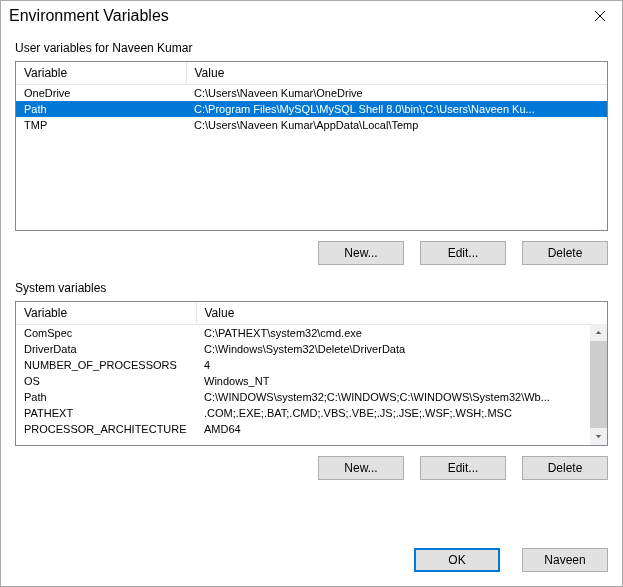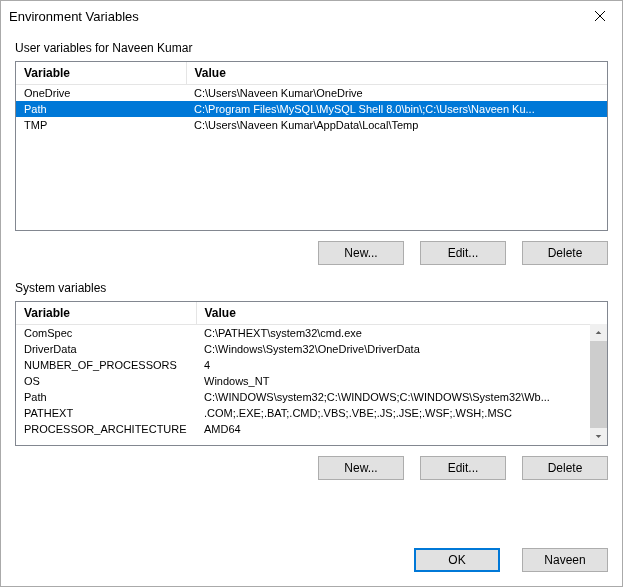--- a/index.html
+++ b/index.html
@@ -1,29 +1,29 @@
 <!DOCTYPE html>
 <html><head>
 <meta charset="utf-8">
 <style>
   * { box-sizing: border-box; font-family: "Segoe UI", Tahoma, sans-serif; }
   body { margin: 0; background: #fff; width: 623px; height: 587px; overflow: hidden; }
   .window { width: 623px; height: 587px; border: 1px solid #aaa; display: flex; flex-direction: column; background: #fff; }
   .titlebar { height: 30px; display: flex; align-items: center; justify-content: space-between; padding-left: 8px; }
-  .titlebar-title { font-size: 13px; color: #000; }
+  .titlebar-title { font-size: 16px; color: #000; }
   .titlebar-close { width: 45px; height: 30px; display: flex; align-items: center; justify-content: center; cursor: pointer; }
   .titlebar-close svg { width: 10px; height: 10px; }
   .content { flex: 1; padding: 10px 14px 14px 14px; display: flex; flex-direction: column; gap: 16px; }
   .group { }
   .group-label { font-size: 12px; color: #000; margin-bottom: 6px; display: block; }
   .table-wrap { border: 1px solid #828790; background: #fff; position: relative; }
   .table-wrap.user { height: 170px; }
   .table-wrap.sys { height: 145px; }
   table { width: 100%; border-collapse: collapse; table-layout: fixed; }
-  thead th { text-align: left; font-weight: bold; font-size: 12px; padding: 4px 8px; background: #fff; border-bottom: 1px solid #e5e5e5; border-right: 1px solid #e5e5e5; color: #000; }
+  thead th { text-align: left; font-weight: normal; font-size: 12px; padding: 4px 8px; background: #fff; border-bottom: 1px solid #e5e5e5; border-right: 1px solid #e5e5e5; color: #000; }
   thead th:last-child { border-right: none; }
   tbody td { font-size: 11px; padding: 2px 8px; color: #000; white-space: nowrap; overflow: hidden; text-overflow: ellipsis; }
   tbody tr.selected td { background: #0078d7; color: #fff; }
   .col-var { width: 170px; }
   .col-val { }
   .btn-row { display: flex; justify-content: flex-end; gap: 16px; margin-top: 10px; }
   .btn { min-width: 86px; height: 24px; font-size: 12px; background: #e1e1e1; border: 1px solid #adadad; cursor: pointer; padding: 0 14px; }
   .btn.default { border: 1px solid #0078d7; box-shadow: inset 0 0 0 1px #0078d7; }
   .footer { display: flex; justify-content: flex-end; gap: 22px; padding: 8px 14px 14px 0; }
   .scrollbar { position: absolute; right: 0; top: 22px; bottom: 0; width: 17px; background: #f0f0f0; display: flex; flex-direction: column; }
@@ -98,21 +98,21 @@
               <th>Value</th>
             </tr>
           </thead>
           <tbody id="sys-tbody">
               <tr>
                 <td>ComSpec</td>
                 <td>C:\PATHEXT\system32\cmd.exe</td>
               </tr>
               <tr>
                 <td>DriverData</td>
-                <td>C:\Windows\System32\OneDrive\DriverData</td>
+                <td>C:\Windows\System32\Delete\DriverData</td>
               </tr>
               <tr>
                 <td>NUMBER_OF_PROCESSORS</td>
                 <td>4</td>
               </tr>
               <tr>
                 <td>OS</td>
                 <td>Windows_NT</td>
               </tr>
               <tr>

